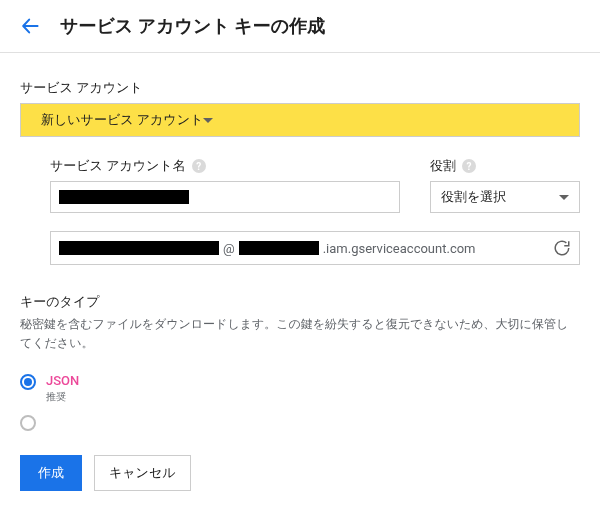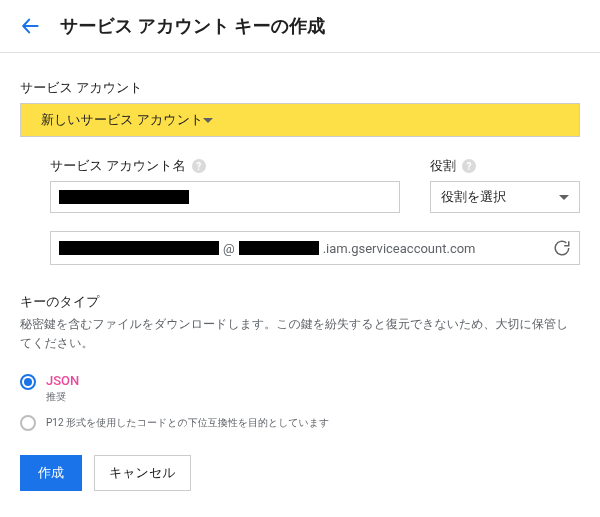--- a/index.html
+++ b/index.html
@@ -263,21 +263,20 @@
       <div class="radio-outer radio-selected"></div>
       <div>
         <div class="radio-label">JSON</div>
         <div class="radio-sub">推奨</div>
       </div>
     </div>
 
     <div class="radio-row">
       <div class="radio-outer radio-unselected"></div>
       <div>
-        <div class="radio-sub">P12 形式を使用したコードとの下位互換性を目的としています</div>
       </div>
     </div>
   </div>
 
   <div class="actions">
     <button class="btn-primary">作成</button>
     <button class="btn-secondary">キャンセル</button>
   </div>
 </div>
 

